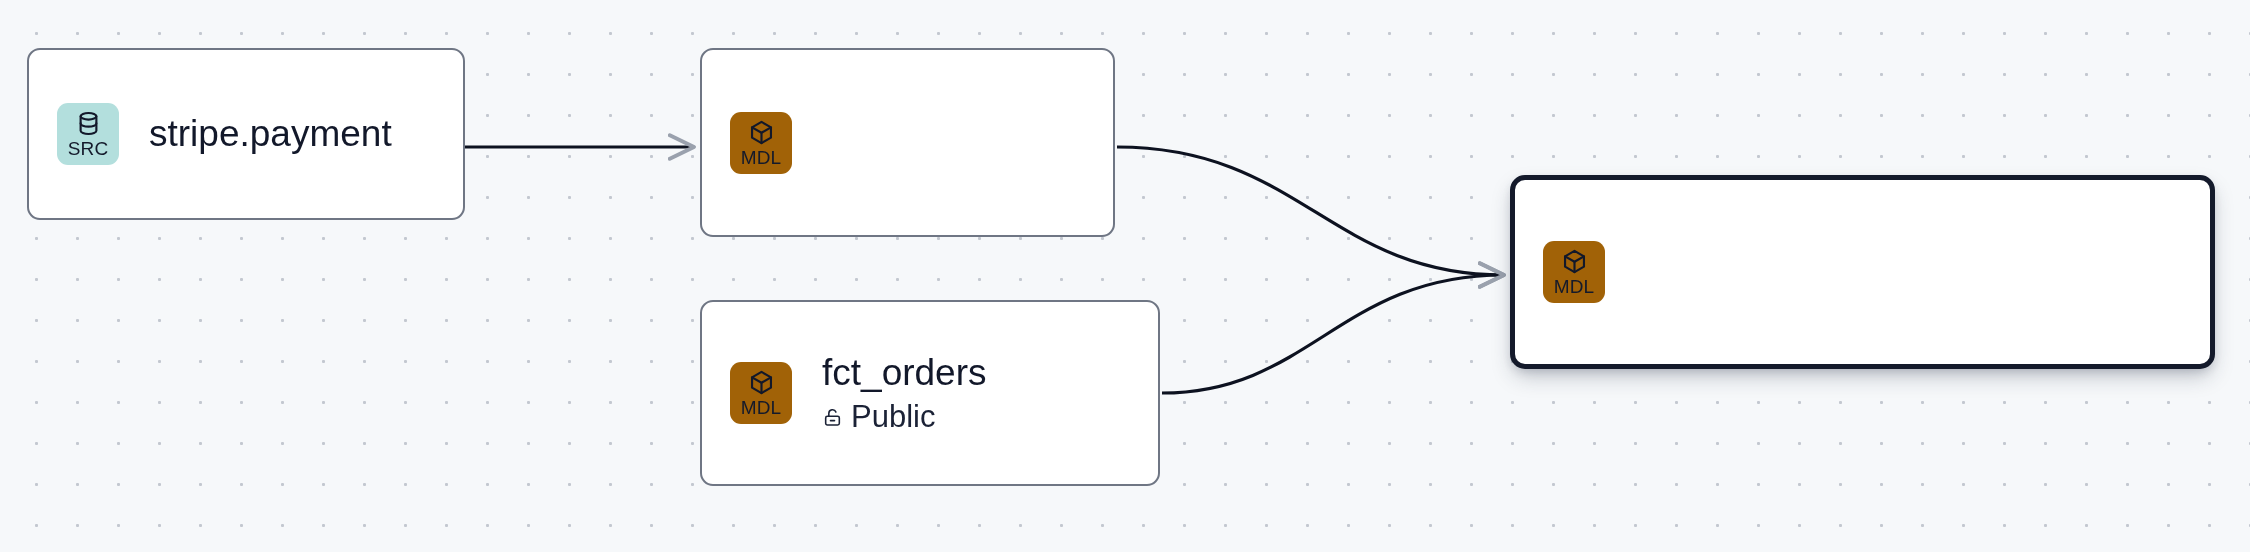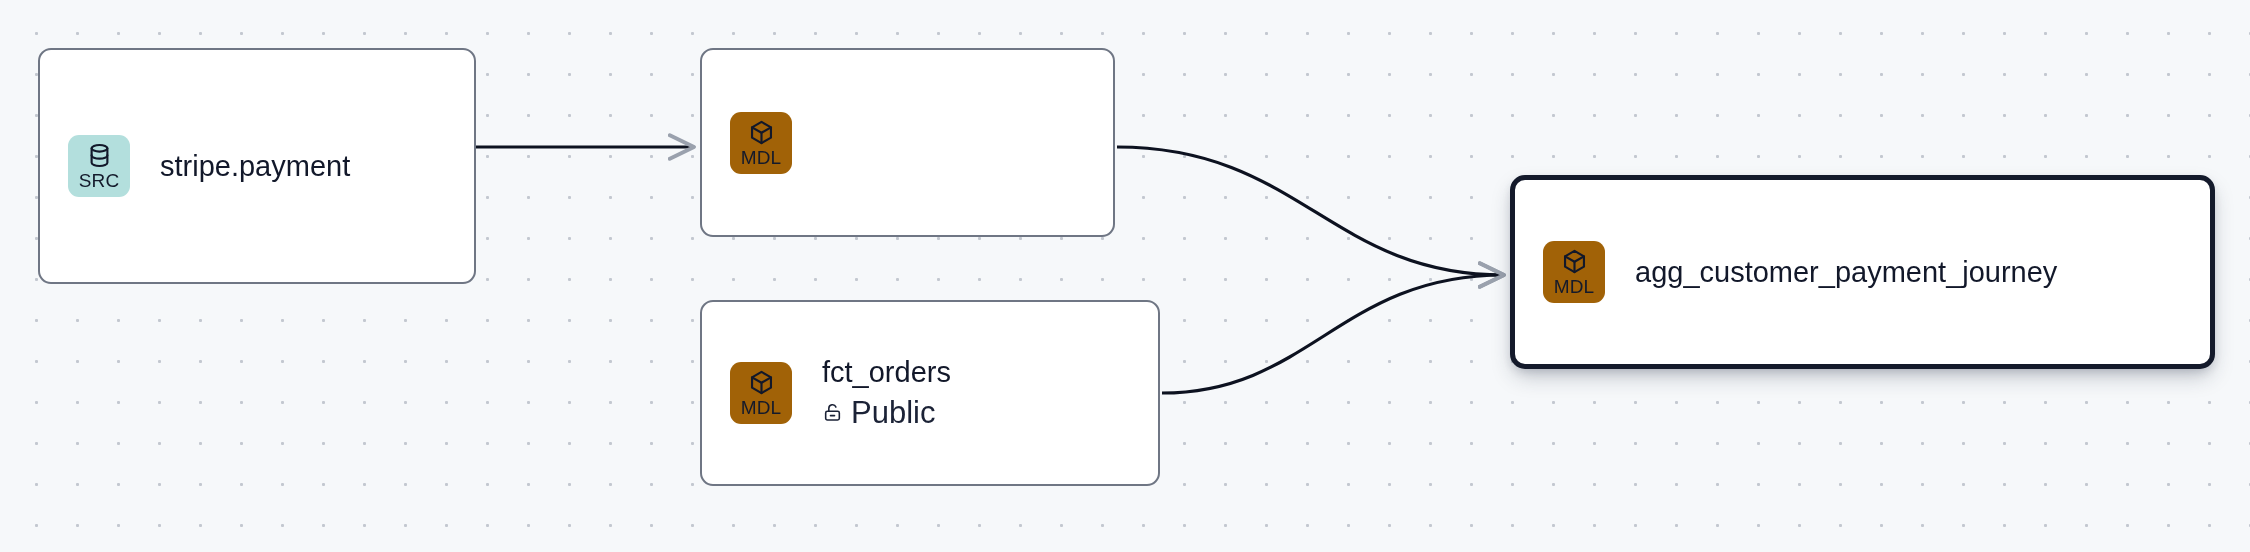--- a/index.html
+++ b/index.html
@@ -79,42 +79,42 @@
 
   
   .node-body {
     display: flex;
     flex-direction: column;
     justify-content: center;
     margin-left: 30px;
   }
 
   .node-title {
-    font-size: 29px;
+    font-size: 37px;
     line-height: 1.12;
     color: #12182a;
     white-space: nowrap;
     font-family: "Liberation Sans", "DejaVu Sans", sans-serif;
     text-align: center;
   }
 
   .node-sub {
     display: flex;
     align-items: center;
     gap: 8px;
     margin-top: 7px;
     font-size: 31px;
     line-height: 1.1;
     color: #1b2236;
     white-space: nowrap;
   }
   .node-sub svg { display: block; flex: 0 0 auto; }
 
   
-  #node-stripe-payment      { left: 38px;   top: 48px;  width: 438px; height: 236px; }
+  #node-stripe-payment      { left: 27px;   top: 48px;  width: 438px; height: 172px; }
   #node-stg-payments        { left: 700px;  top: 48px;  width: 415px; height: 189px; }
   #node-fct-orders          { left: 700px;  top: 300px; width: 460px; height: 186px; }
   #node-agg-customer        { left: 1510px; top: 175px; width: 705px; height: 194px; }
 </style>
 </head>
 <body>
 
 <div id="canvas">
 
   <svg id="edges" viewBox="0 0 2250 552" width="2250" height="552" xmlns="http://www.w3.org/2000/svg">
@@ -190,18 +190,15 @@
     <div class="badge mdl">
       <span>
         <svg width="27" height="27" viewBox="0 0 24 24" fill="none" stroke="#12182a" stroke-width="1.9" stroke-linecap="round" stroke-linejoin="round">
           <path d="M12 2.6 L20.4 7.4 L20.4 16.6 L12 21.4 L3.6 16.6 L3.6 7.4 Z"></path>
           <path d="M3.6 7.4 L12 12.2 L20.4 7.4"></path>
           <path d="M12 12.2 L12 21.4"></path>
         </svg>
       </span>
       <span class="badge-text">MDL</span>
     </div>
-    <div class="node-body">
-      <div class="node-title">agg_customer_payment_journey</div>
-    </div>
   </div>
 
 </div>
 
 </body></html>

